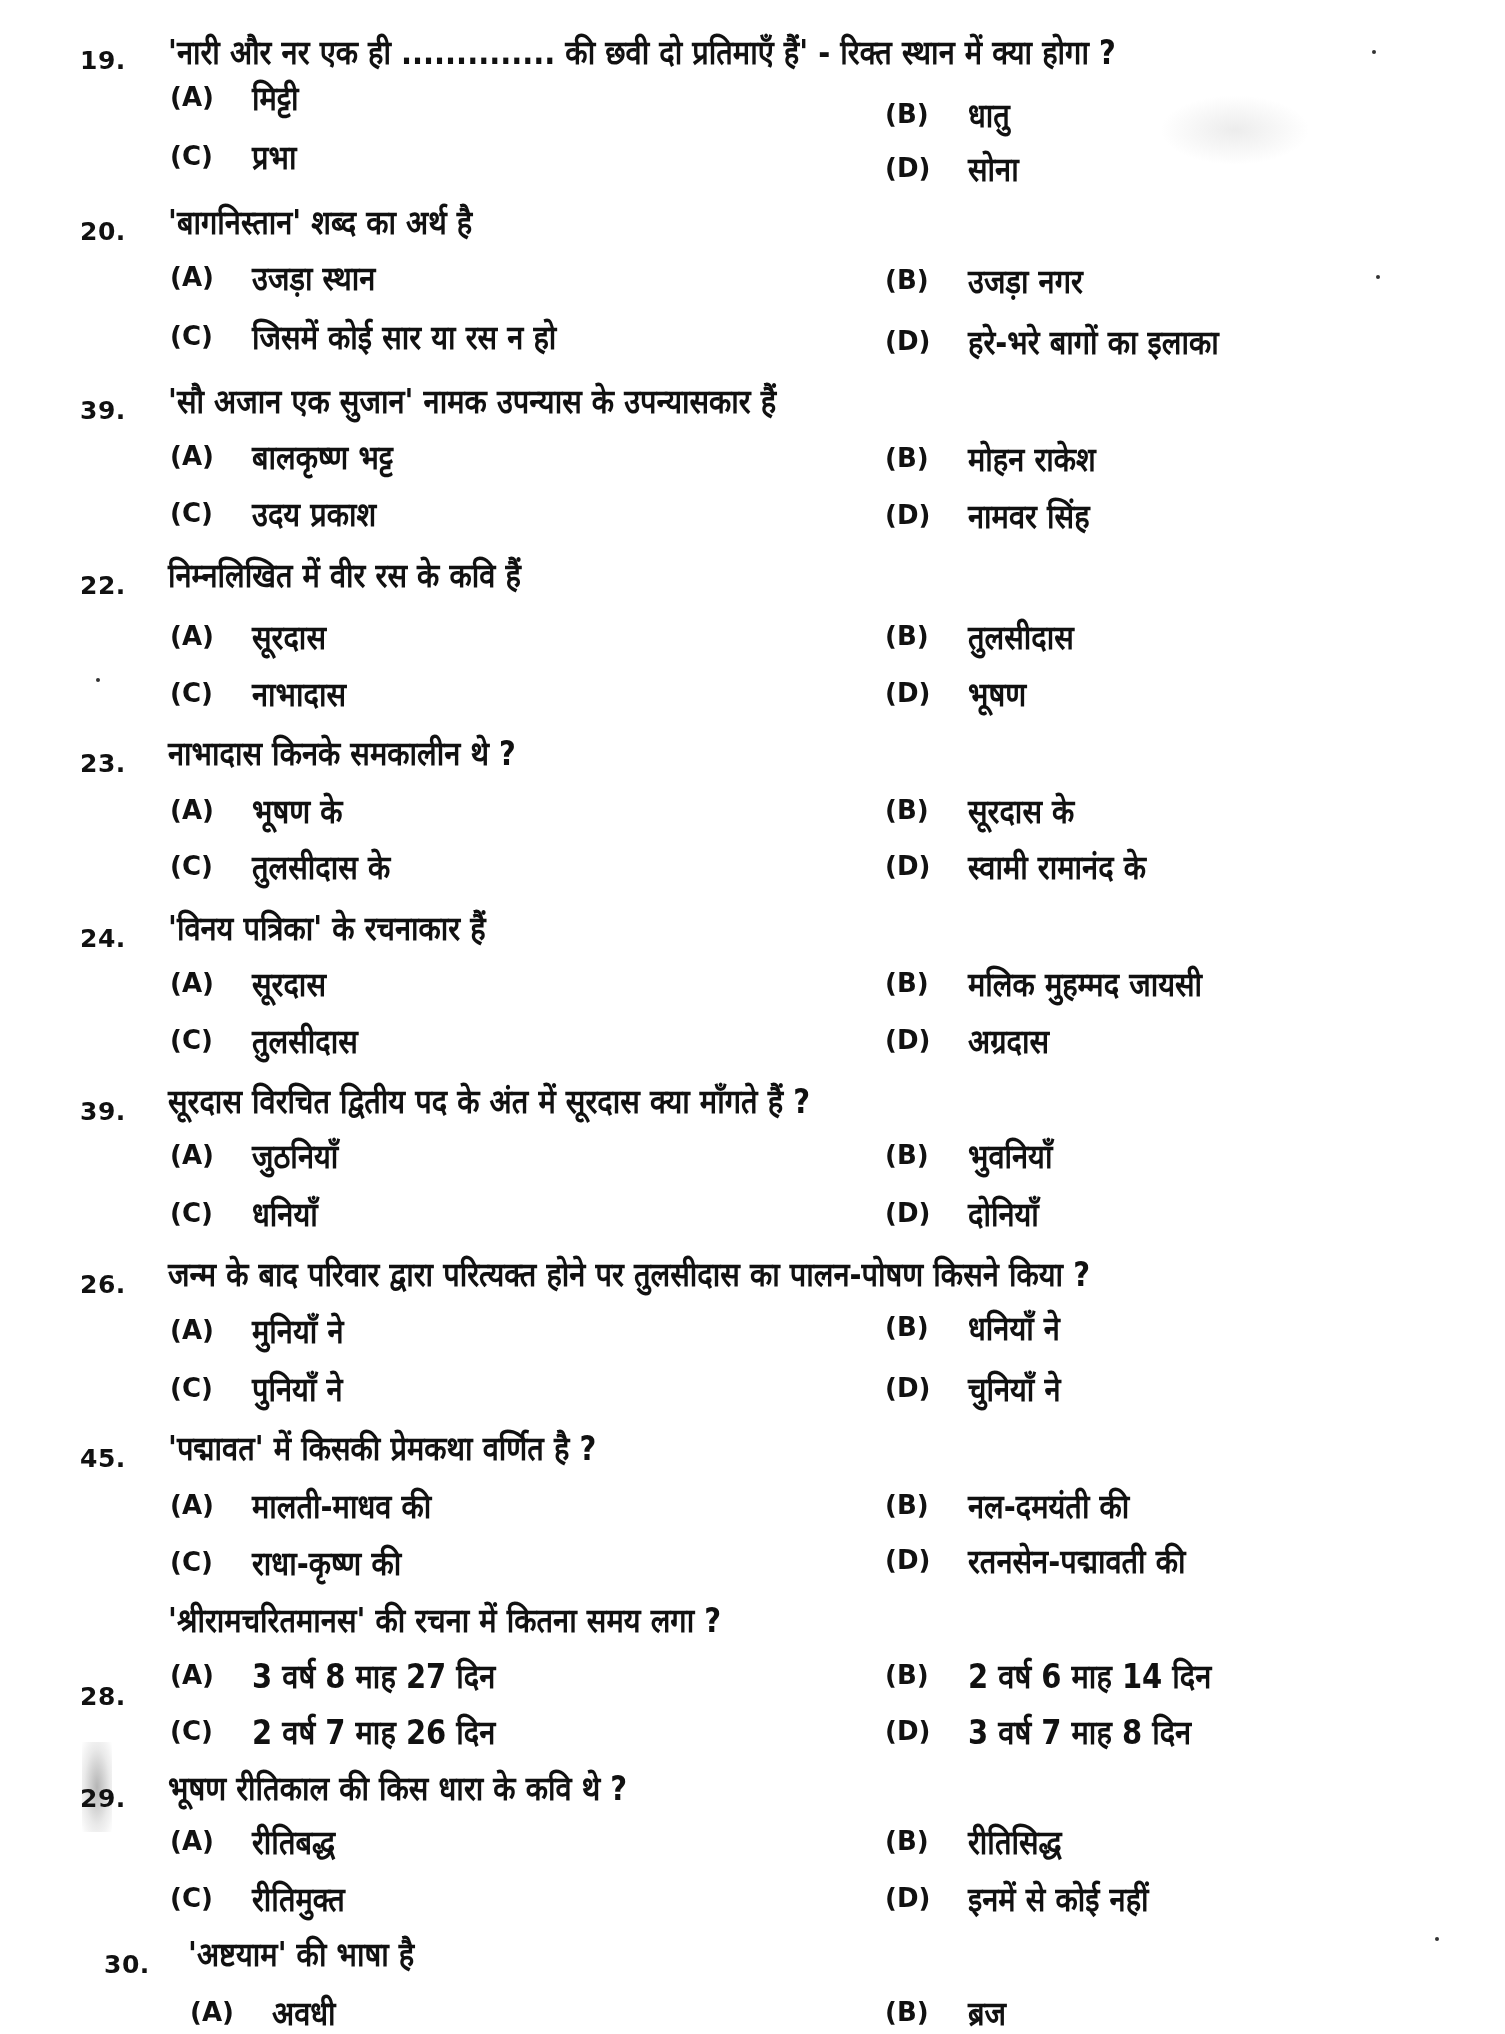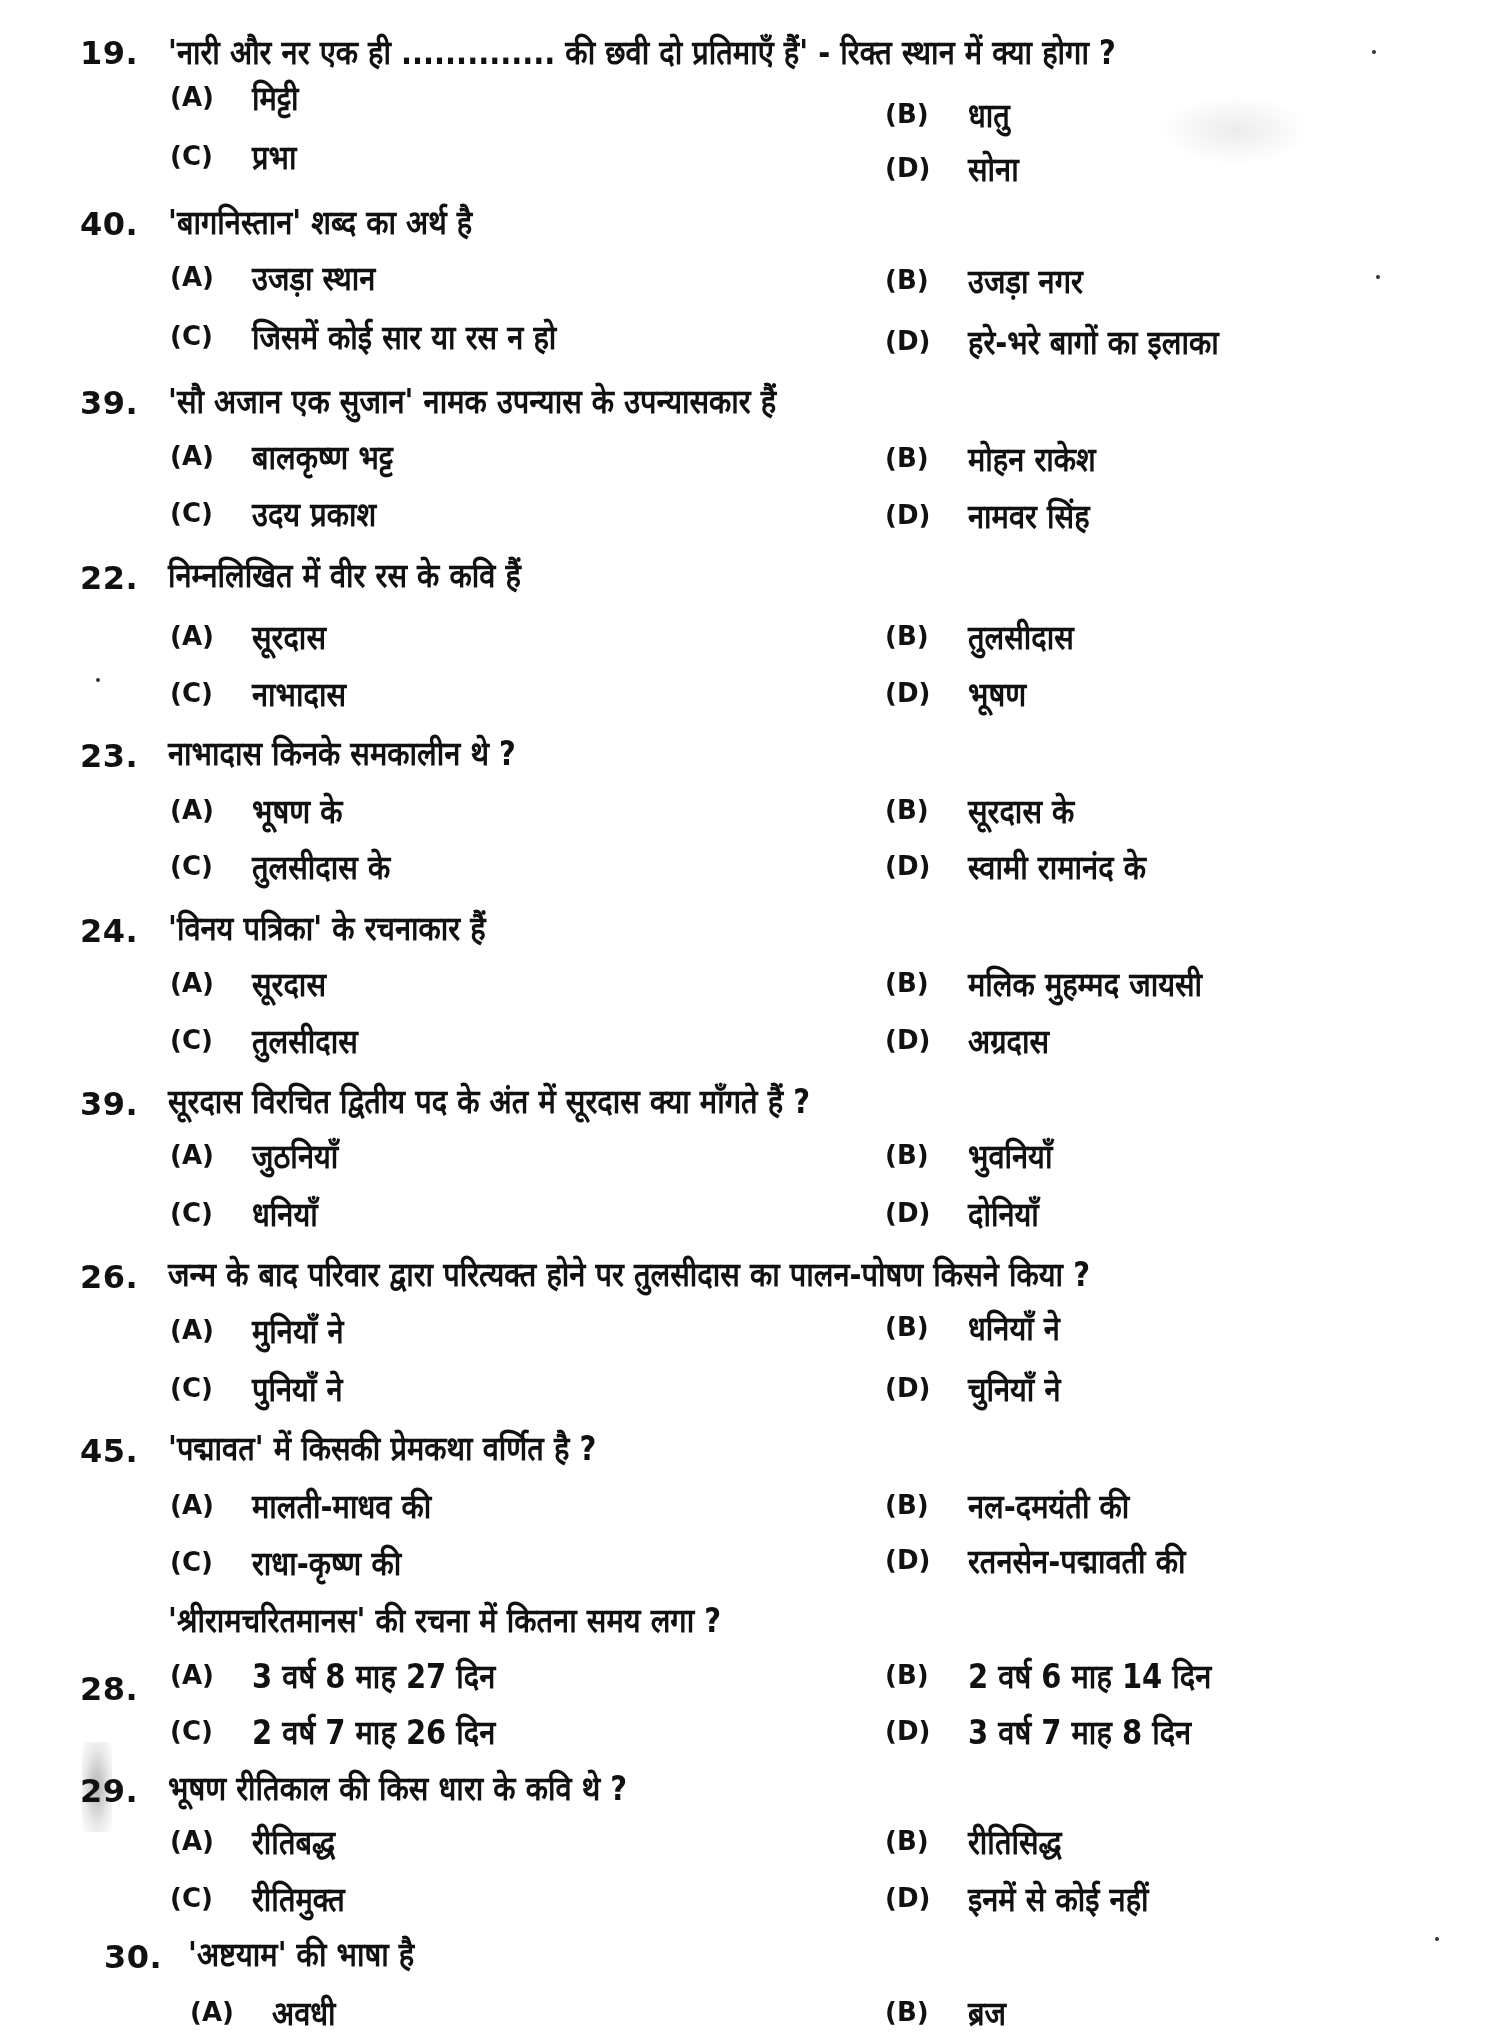--- a/index.html
+++ b/index.html
@@ -9,24 +9,25 @@
     background: #ffffff;
     position: relative;
     overflow: hidden;
     font-family: "DejaVu Sans", sans-serif;
     color: #111111;
   }
   .page { position: absolute; left: 0; top: 0; width: 1505px; height: 2034px; }
   .q-num {
     position: absolute;
     left: 80px;
-    font-size: 32px;
+    font-size: 25px;
     font-weight: bold;
     font-family: "DejaVu Sans", sans-serif;
     letter-spacing: 0.5px;
+    margin-top: 12px;
   }
   .q-text {
     position: absolute;
     left: 168px;
     font-size: 29px;
     font-weight: bold;
     white-space: nowrap;
     transform: scaleY(1.15);
     transform-origin: left top;
   }
@@ -82,21 +83,21 @@
   <div class="q-text" style="top:28px;">'नारी और नर एक ही .............. की छवी दो प्रतिमाएँ हैं' - रिक्त स्थान में क्या होगा ?</div>
   <div class="opt-label col-left" style="top:82px;">(A)</div>
   <div class="opt-text col-left" style="top:74px;">मिट्टी</div>
   <div class="opt-label col-right" style="top:99px;">(B)</div>
   <div class="opt-text col-right" style="top:91px;">धातु</div>
   <div class="opt-label col-left" style="top:141px;">(C)</div>
   <div class="opt-text col-left" style="top:133px;">प्रभा</div>
   <div class="opt-label col-right" style="top:153px;">(D)</div>
   <div class="opt-text col-right" style="top:145px;">सोना</div>
 
-  <div class="q-num" style="top:205px;">40.</div>
+  <div class="q-num" style="top:205px;">20.</div>
   <div class="q-text" style="top:198px;">'बागनिस्तान' शब्द का अर्थ है</div>
   <div class="opt-label col-left" style="top:262px;">(A)</div>
   <div class="opt-text col-left" style="top:254px;">उजड़ा स्थान</div>
   <div class="opt-label col-right" style="top:265px;">(B)</div>
   <div class="opt-text col-right" style="top:257px;">उजड़ा नगर</div>
   <div class="opt-label col-left" style="top:321px;">(C)</div>
   <div class="opt-text col-left" style="top:313px;">जिसमें कोई सार या रस न हो</div>
   <div class="opt-label col-right" style="top:326px;">(D)</div>
   <div class="opt-text col-right" style="top:318px;">हरे-भरे बागों का इलाका</div>
 

